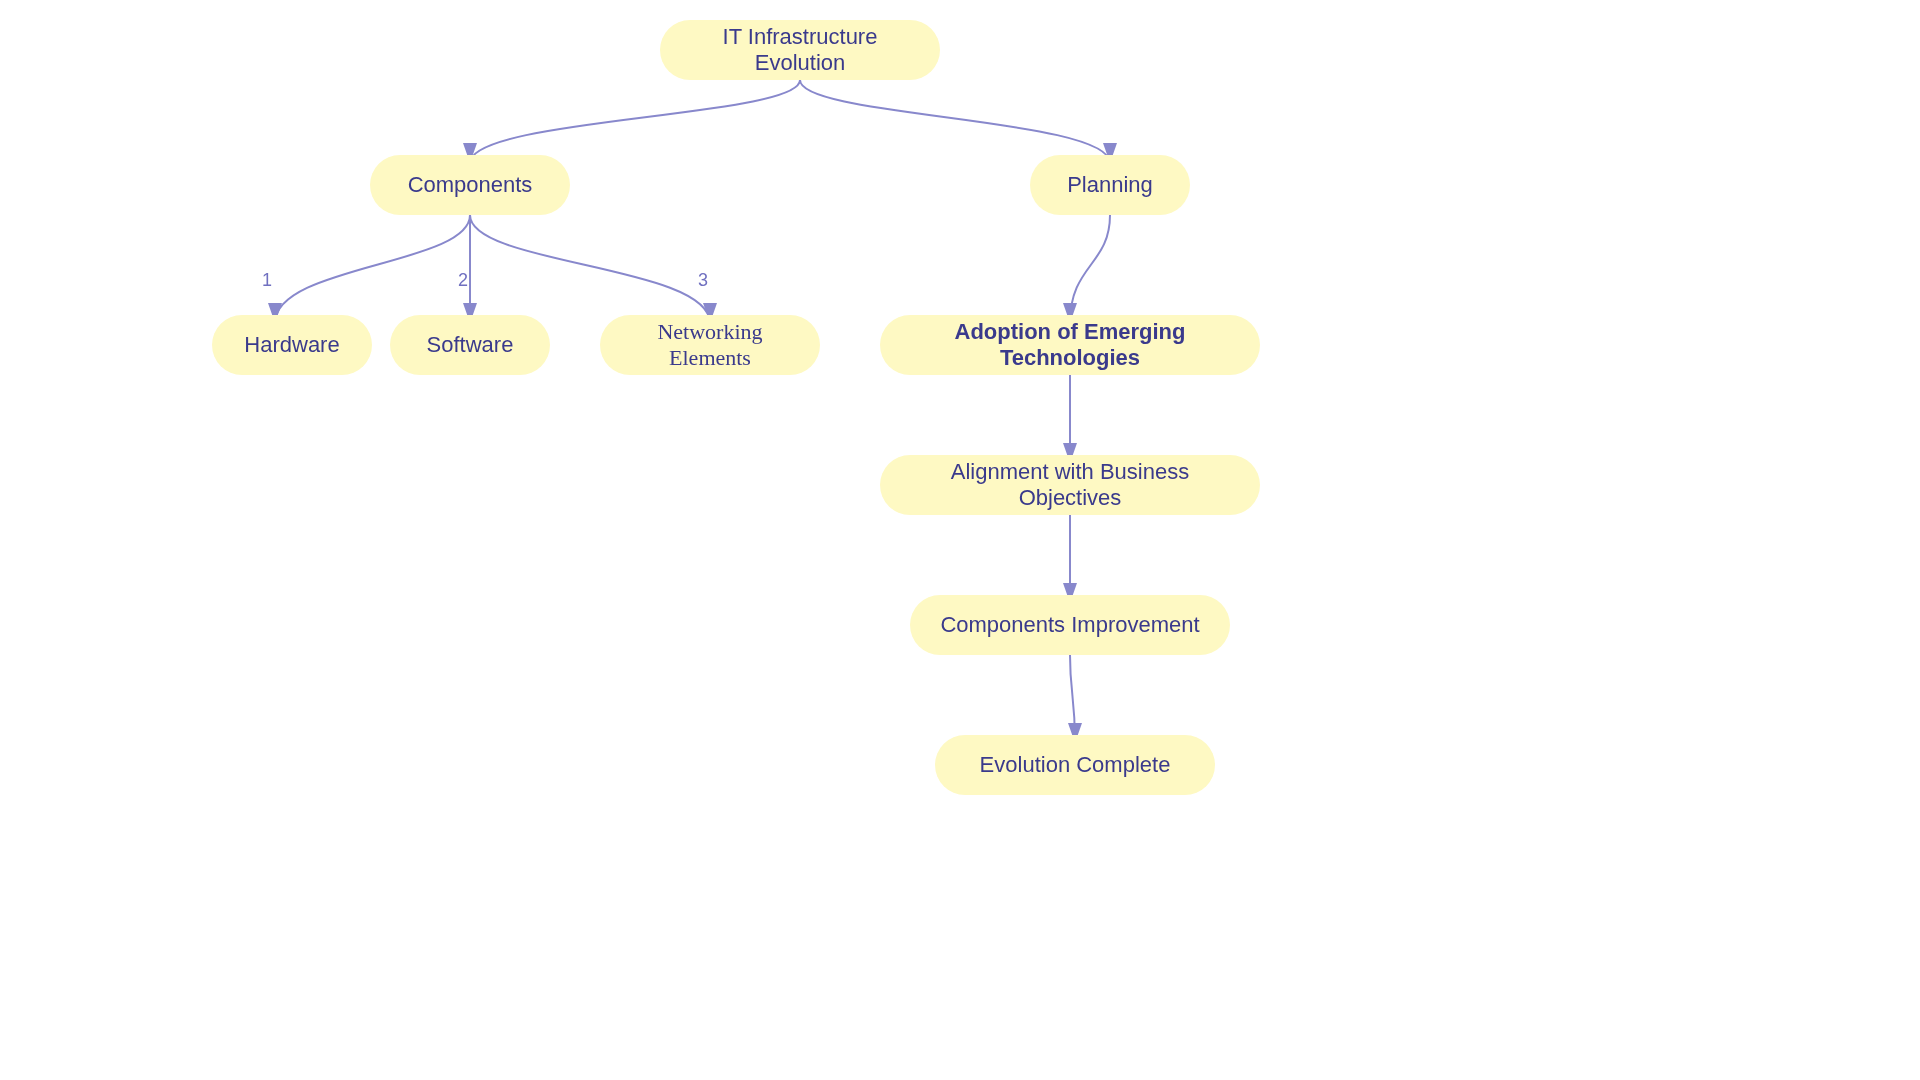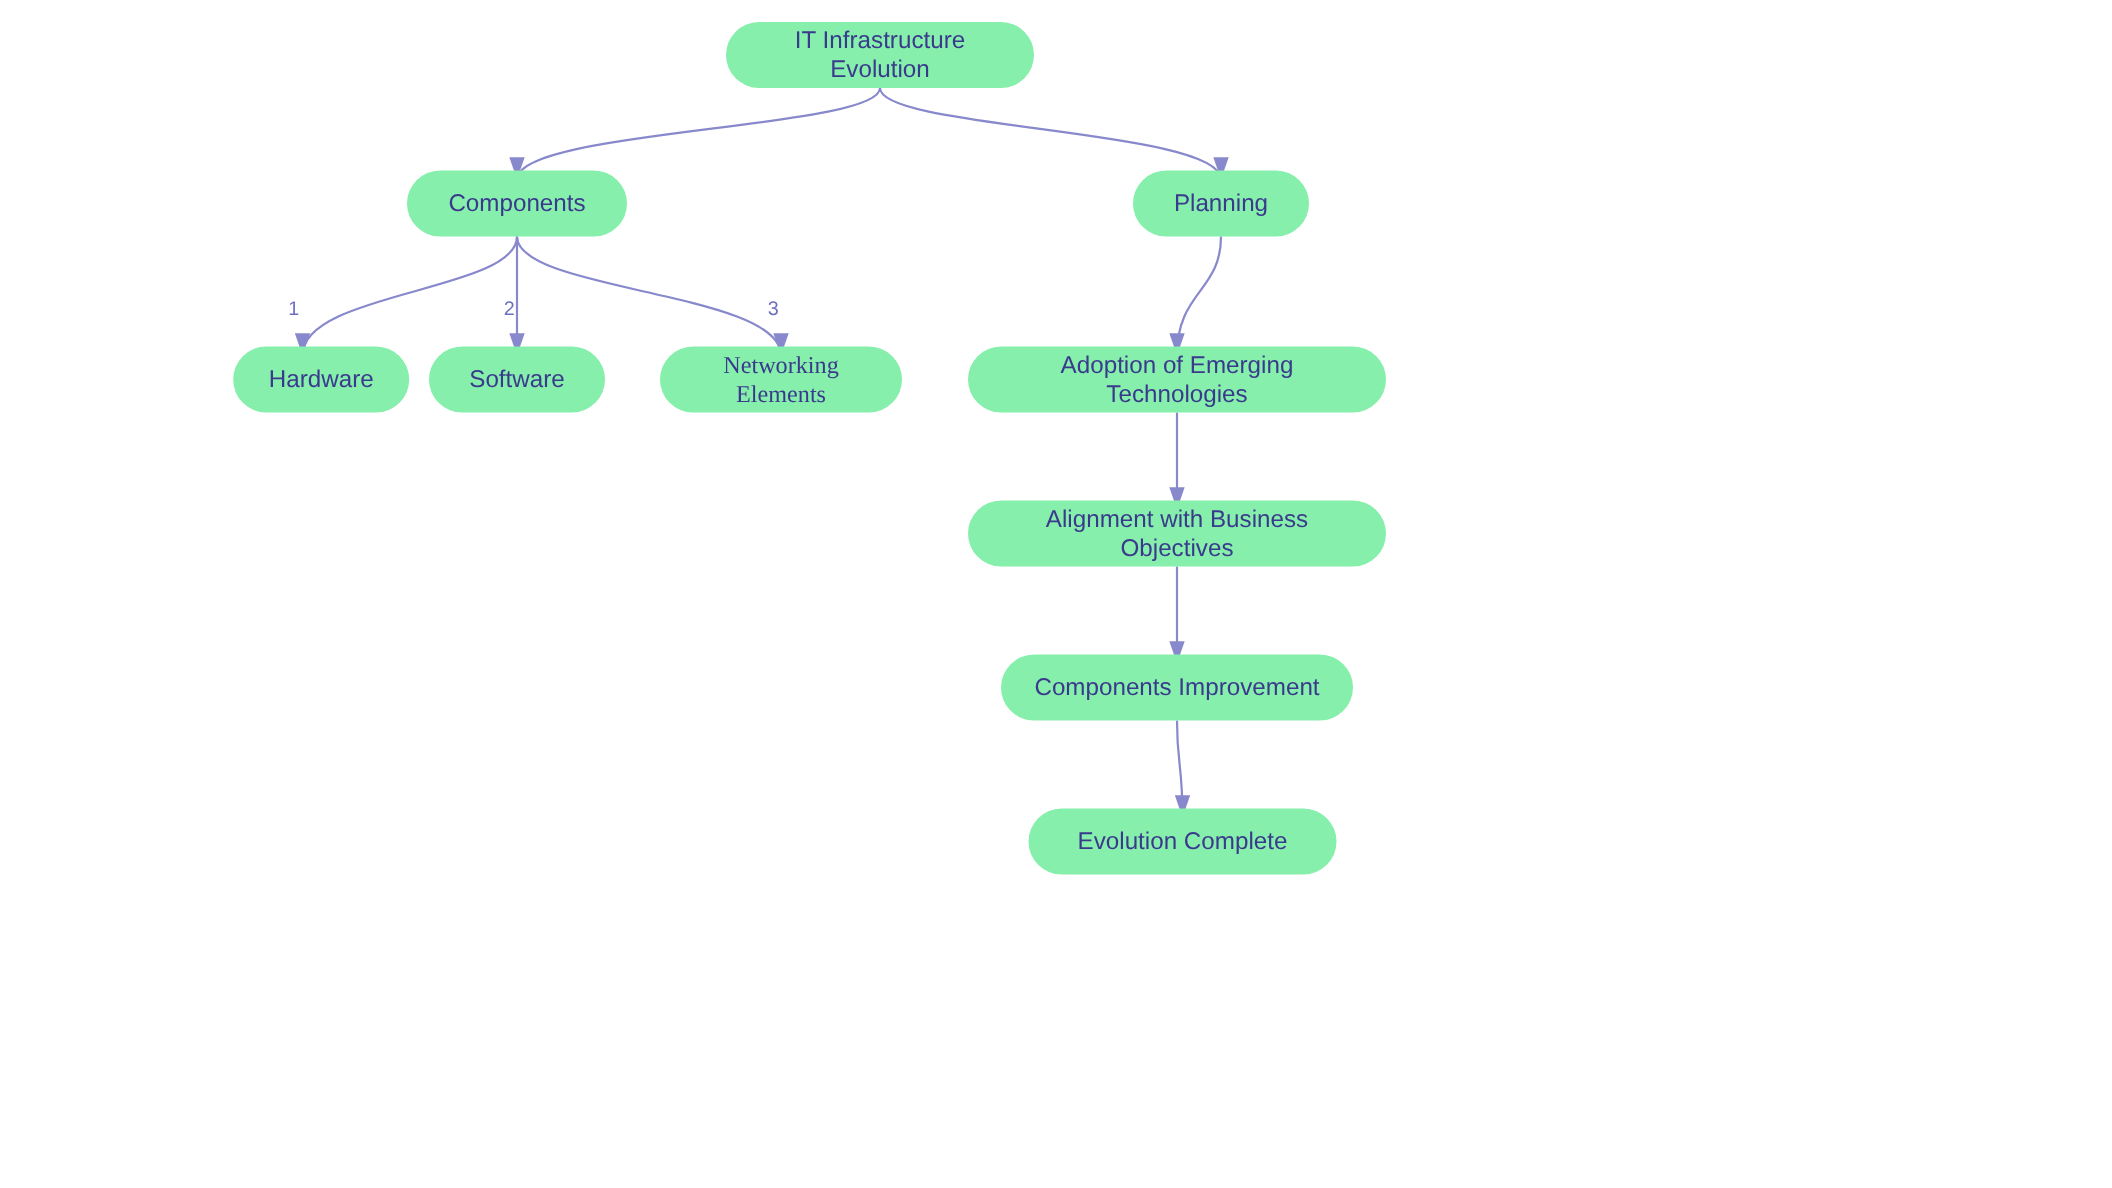--- a/index.html
+++ b/index.html
@@ -18,21 +18,21 @@
     }
     svg.connectors {
       position: absolute;
       top: 0; left: 0;
       width: 1920px;
       height: 1080px;
       pointer-events: none;
     }
     .node {
       position: absolute;
-      background: #86efac;
+      background: #fef9c3;
       border-radius: 40px;
       display: flex;
       align-items: center;
       justify-content: center;
       text-align: center;
       color: #3a3a8c;
       font-size: 22px;
       font-weight: 400;
       padding: 0 20px;
     }
@@ -62,20 +62,20 @@
       <path d="M 1070 375 L 1070 463" stroke="#8888cc" stroke-width="2" fill="none" marker-end="url(#arrowhead)"></path>
       <path d="M 1070 515 L 1070 603" stroke="#8888cc" stroke-width="2" fill="none" marker-end="url(#arrowhead)"></path>
       <path d="M 1070 655 C 1070 695, 1075 695, 1075 743" stroke="#8888cc" stroke-width="2" fill="none" marker-end="url(#arrowhead)"></path>
     </svg>
 <div class="node" style="left: 660px; top: 20px; width: 280px; height: 60px;">IT Infrastructure Evolution</div>
     <div class="node" style="left: 370px; top: 155px; width: 200px; height: 60px;">Components</div>
     <div class="node" style="left: 1030px; top: 155px; width: 160px; height: 60px;">Planning</div>
     <div class="node" style="left: 212px; top: 315px; width: 160px; height: 60px;">Hardware</div>
     <div class="node" style="left: 390px; top: 315px; width: 160px; height: 60px;">Software</div>
     <div class="node" style="left: 600px; top: 315px; width: 220px; height: 60px; font-family: Liberation Serif, serif;">Networking Elements</div>
-    <div class="node" style="left: 880px; top: 315px; width: 380px; height: 60px;">Adoption of Emerging Technologies</div>
+    <div class="node" style="left: 880px; top: 315px; width: 380px; height: 60px; font-weight: bold;">Adoption of Emerging Technologies</div>
     <div class="node" style="left: 880px; top: 455px; width: 380px; height: 60px;">Alignment with Business Objectives</div>
     <div class="node" style="left: 910px; top: 595px; width: 320px; height: 60px;">Components Improvement</div>
     <div class="node" style="left: 935px; top: 735px; width: 280px; height: 60px;">Evolution Complete</div>
     <div class="label-number" style="left: 262px; top: 270px;">1</div>
     <div class="label-number" style="left: 458px; top: 270px;">2</div>
     <div class="label-number" style="left: 698px; top: 270px;">3</div>
   </div>
 
 </body></html>

